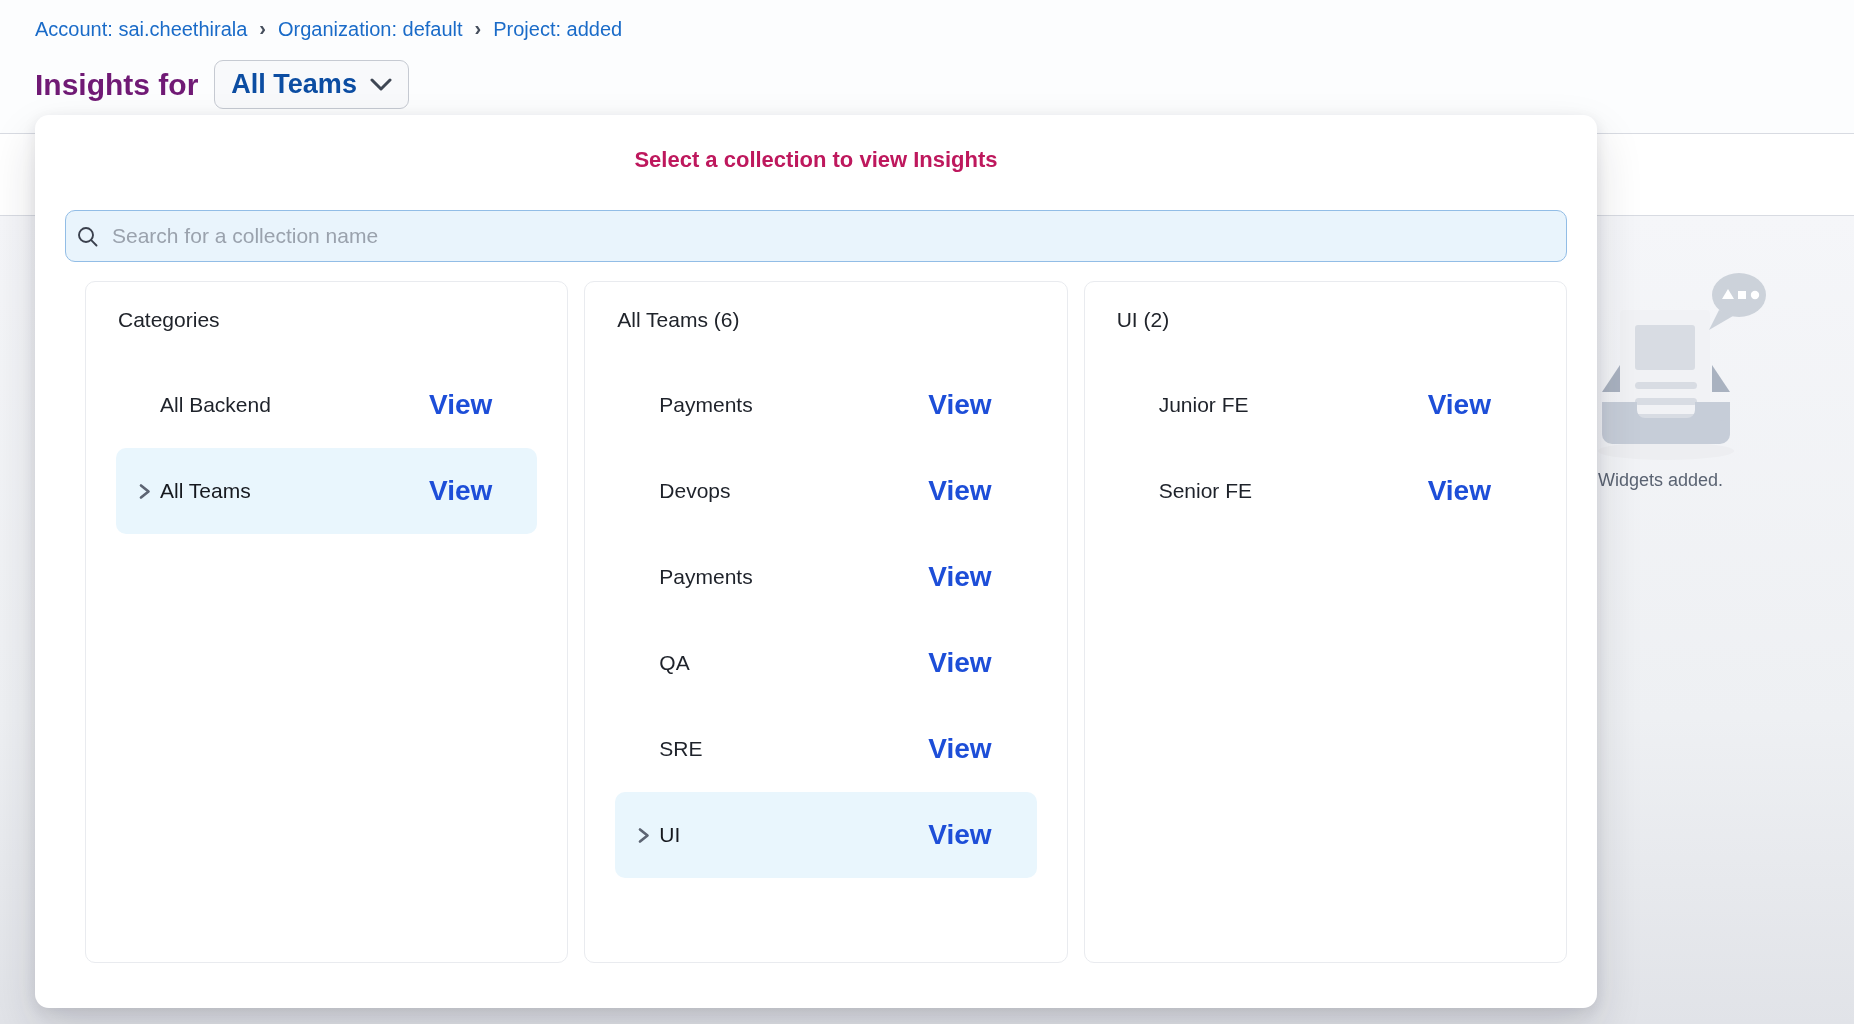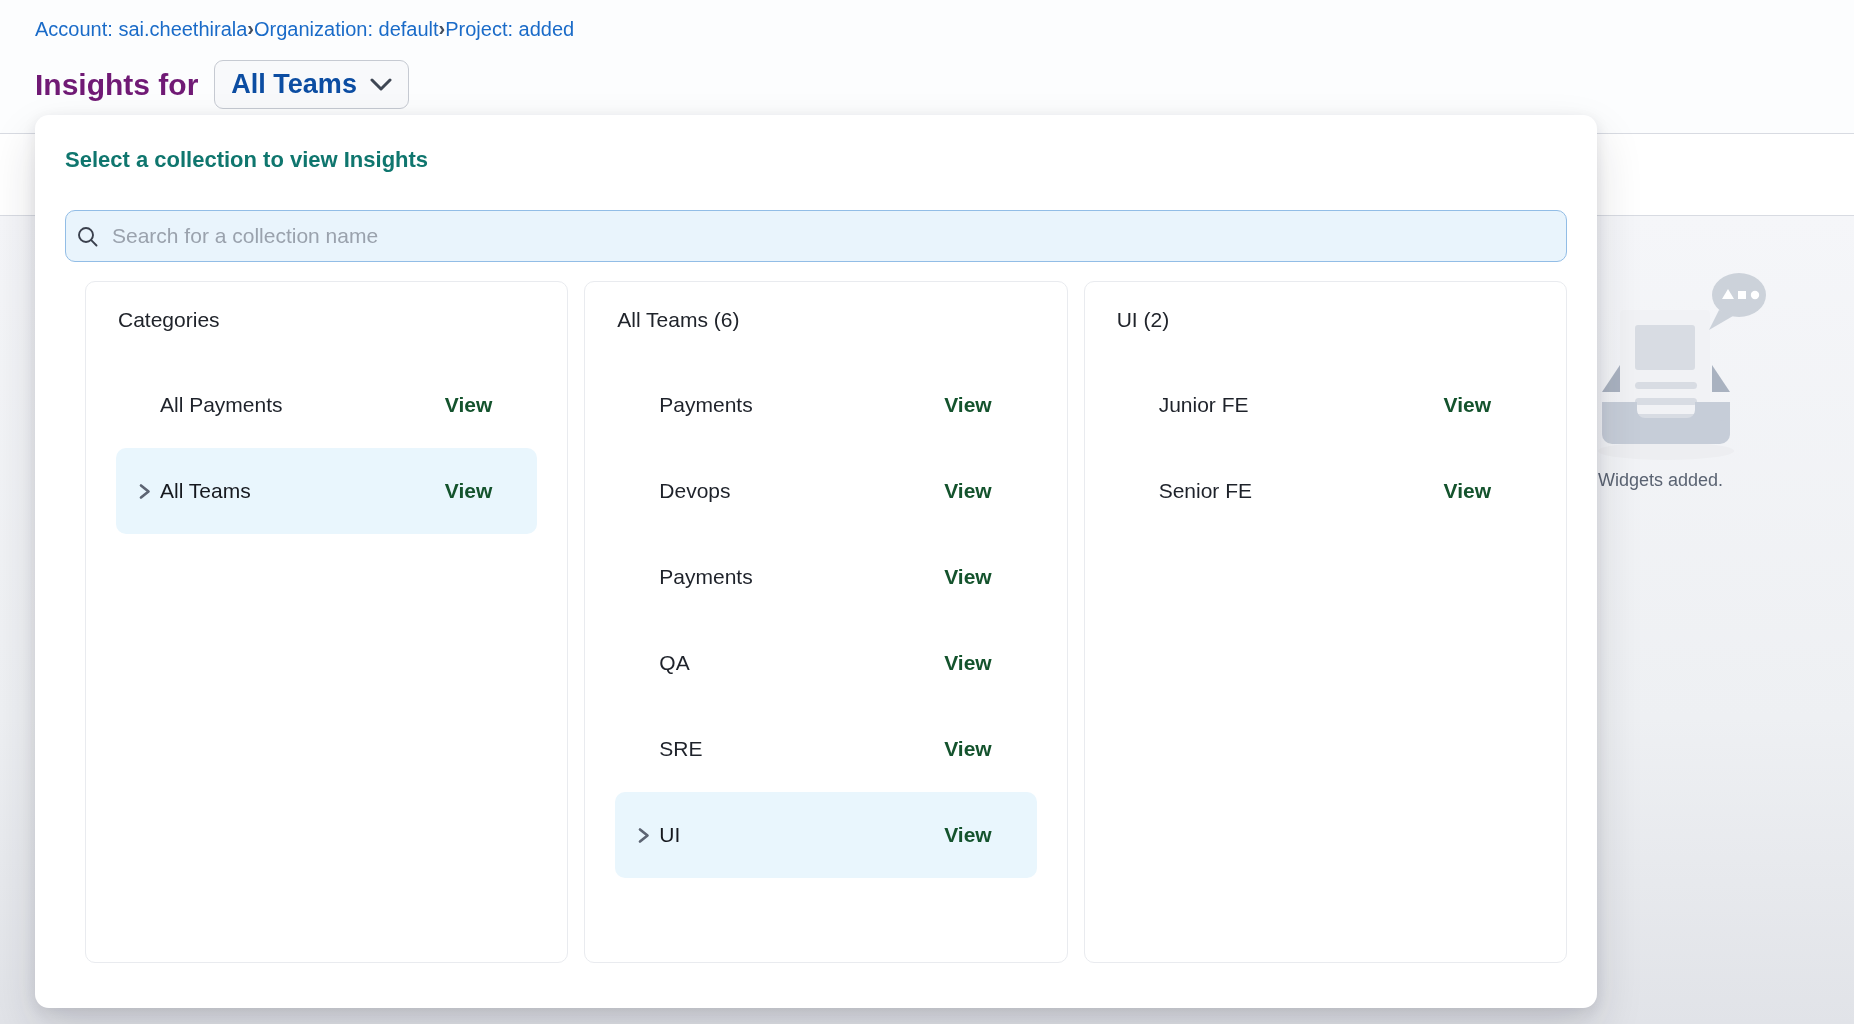--- a/index.html
+++ b/index.html
@@ -18,21 +18,21 @@
     background: #ffffff; border-top: 1px solid #d8dbe2;
   }
   .content-area {
     position: absolute; left: 0; right: 0; top: 215px; bottom: 0;
     background: linear-gradient(180deg, #f5f6f9 0%, #eef0f3 62%, #e1e3e8 100%);
     border-top: 1px solid #d8dbe2;
   }
 
   .breadcrumb {
     position: absolute; left: 35px; top: 18px;
-    display: flex; align-items: center; 
+    display: flex; align-items: center; gap: 12px;
     font-size: 20px;
   }
   .breadcrumb a { color: #1a6bc8; text-decoration: none; cursor: pointer; }
   .crumb-sep { color: #454e5c; font-size: 20px; font-weight: 600; transform: translateY(-1px); }
 
   .heading-row {
     position: absolute; left: 35px; top: 60px;
     display: flex; align-items: center; gap: 16px;
   }
   .page-title { font-size: 30px; font-weight: 700; color: #701a75; }
@@ -50,21 +50,21 @@
     font-size: 18px; color: #5a6372; white-space: nowrap;
   }
 
   
   .modal {
     position: absolute; left: 35px; top: 115px; width: 1562px; height: 893px;
     background: #ffffff; border-radius: 14px; z-index: 10;
     box-shadow: 0 4px 14px rgba(25,30,45,0.10), 0 22px 48px rgba(25,30,45,0.14);
   }
   .modal-title {
-    margin: 32px 30px 0; font-size: 22px; font-weight: 700; color: #0f766e;
+    margin: 32px 30px 0; font-size: 22px; font-weight: 700; color: #be185d; text-align: center;
   }
   .search-box {
     position: absolute; left: 30px; right: 30px; top: 95px; height: 52px;
     display: flex; align-items: center; gap: 13px;
     background: #e9f4fc; border: 1.5px solid #92bde6; border-radius: 10px;
     padding: 0 10px;
   }
   .search-box input {
     flex: 1; border: none; outline: none; background: transparent;
     font-family: "Liberation Sans", "DejaVu Sans", sans-serif;
@@ -86,21 +86,21 @@
     margin: 0 30px; height: 86px; border-radius: 10px;
     display: flex; align-items: center; justify-content: space-between;
     padding-right: 45px; cursor: pointer;
   }
   .row.selected { background: #e9f6fd; }
   .label-group { display: flex; align-items: center; padding-left: 44px; }
   .row.selected .label-group { padding-left: 22px; gap: 9px; }
   .row-label { font-size: 21px; color: #1e222a; }
   .row.selected .row-label { font-weight: 500; color: #16191f; }
   .view-link {
-    font-size: 21px; font-weight: 700; color: #14532d; cursor: pointer;
+    font-size: 28px; font-weight: 700; color: #1d4ed8; cursor: pointer;
     background: none; border: none;
     font-family: "Liberation Sans", "DejaVu Sans", sans-serif;
   }
   .chev { display: flex; align-items: center; }
 </style>
 </head>
 <body>
 
 <div class="toolbar-band"></div>
 <div class="content-area"></div>
@@ -158,21 +158,21 @@
     </span>
     <input type="text" placeholder="Search for a collection name" style="">
   </div>
 
   <div class="panels">
 
     <div class="panel">
       <div class="panel-header">Categories</div>
       <div class="row">
         <span class="label-group">
-          <span class="row-label">All Payments</span>
+          <span class="row-label">All Backend</span>
         </span>
         <button class="view-link">View</button>
       </div>
       <div class="row selected">
         <span class="label-group">
           <span class="chev">
             <svg width="13" height="17" viewBox="0 0 13 17">
                 <polyline points="3,2.5 10.5,8.5 3,14.5" fill="none" stroke="#5d6573" stroke-width="2.7" stroke-linecap="round" stroke-linejoin="round"></polyline>
               </svg>
           </span>

